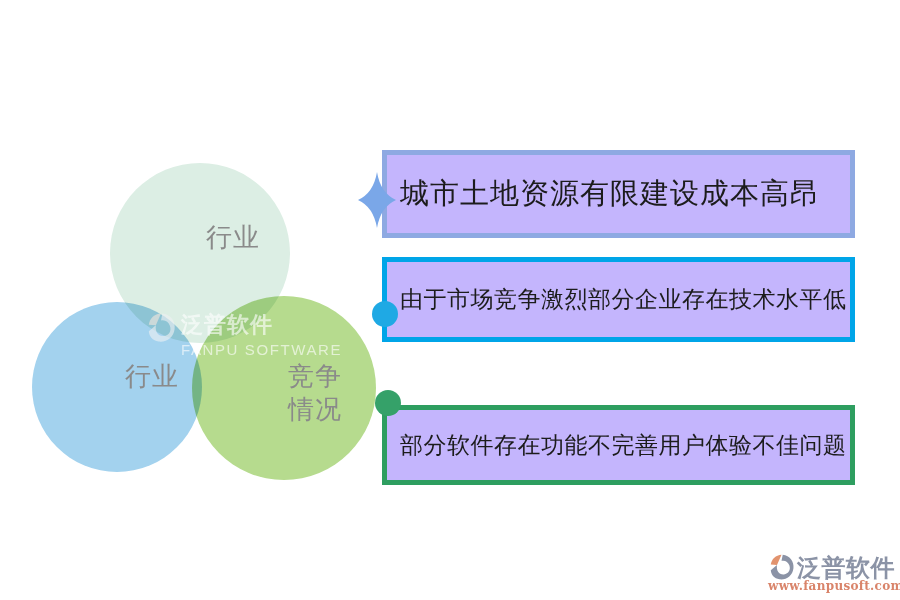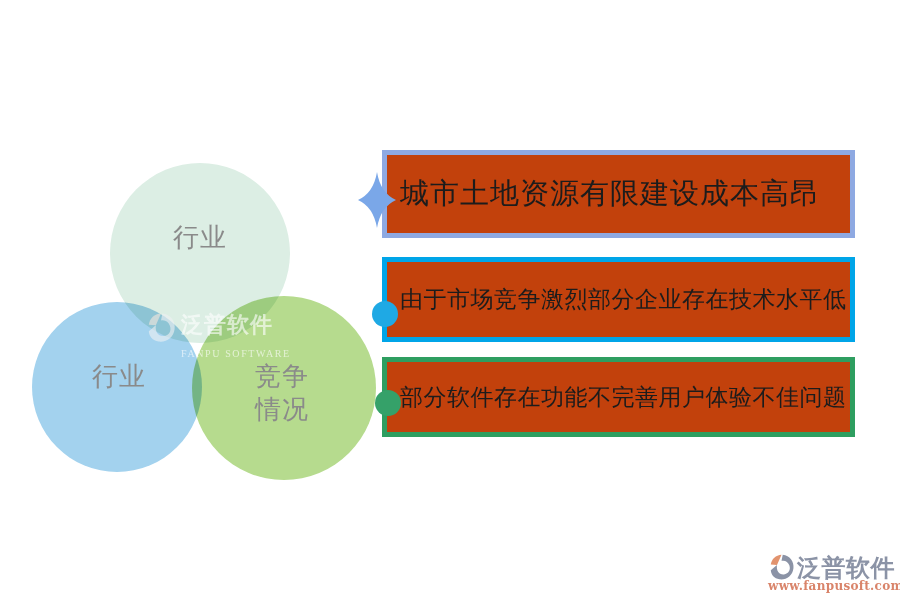--- a/index.html
+++ b/index.html
@@ -5,45 +5,45 @@
   html,body{margin:0;padding:0;background:#ffffff;}
   .stage{
     position:relative;width:900px;height:600px;background:#ffffff;overflow:hidden;
     font-family:"DejaVu Serif","Liberation Serif",serif;
   }
   
   .vcircle{position:absolute;border-radius:50%;mix-blend-mode:multiply;}
   .c-top  {left:110px;top:163px;width:180px;height:180px;}
   .c-left {left:32px; top:302px;width:170px;height:170px;}
   .c-right{left:192px;top:296px;width:184px;height:184px;}
-  .vlabel{position:absolute;width:120px;text-align:center;font-size:26px;line-height:33px;letter-spacing:1px;}
+  .vlabel{position:absolute;width:120px;text-align:right;font-size:26px;line-height:33px;letter-spacing:1px;}
   .vlabel span{display:block;}
   .l-top  {left:140px;top:221px;}
   .l-left {left:59px; top:360px;}
   .l-right{left:222px;top:360px;}
   
   .callout{
-    position:absolute;left:382px;width:473px;box-sizing:border-box;background:#c2410c;
+    position:absolute;left:382px;width:473px;box-sizing:border-box;background:#c4b5fd;
     border-style:solid;border-width:5px;display:flex;align-items:center;
     padding-left:13px;white-space:nowrap;overflow:hidden;
   }
   .box1{top:150px;height:88px;font-size:29px;letter-spacing:1px;}
   .box2{top:257px;height:85px;font-size:23px;letter-spacing:0.5px;text-align:center;}
   .box3{top:357px;height:80px;font-size:23px;letter-spacing:0.5px;}
   
   .marker-star{position:absolute;left:358px;top:172px;width:38px;height:56px;}
   .marker-dot{position:absolute;width:26px;height:26px;border-radius:50%;}
   .dot2{left:372px;top:301px;}
   .dot3{left:375px;top:390px;}
   
   .wm-center{position:absolute;left:146px;top:311px;display:flex;align-items:flex-start;opacity:0.62;}
   .wm-center .logo{width:30px;height:33px;flex:0 0 auto;}
   .wm-center-text{margin-left:5px;color:#ffffff;}
   .wm-center-brand{font-size:22px;line-height:26px;font-weight:bold;letter-spacing:1px;}
-  .wm-center-tag{font-size:10px;letter-spacing:1.6px;margin-top:11px;font-family:Liberation Serif, serif;}
+  .wm-center-tag{font-size:15px;letter-spacing:1.6px;margin-top:4px;font-family:Liberation Sans, sans-serif;}
   
   .wm-corner{position:absolute;left:768px;top:553px;}
   .wm-corner-row{display:flex;align-items:center;}
   .wm-corner .logo{width:27px;height:28px;flex:0 0 auto;}
   .wm-corner-brand{font-size:24px;line-height:27px;font-weight:bold;margin-left:2px;letter-spacing:0.5px;}
   .wm-corner-url{font-size:12px;font-weight:bold;line-height:13px;margin-top:-1px;letter-spacing:0.3px;}
 </style>
 </head>
 <body>
 
@@ -76,21 +76,21 @@
       <div class="wm-center-tag">FANPU SOFTWARE</div>
     </div>
   </div>
 
   <div class="callout box1" style="border-color: rgb(142, 169, 226); color: rgb(28, 28, 28);">
     <span>城市土地资源有限建设成本高昂</span>
   </div>
   <div class="callout box2" style="border-color: rgb(0, 165, 232); color: rgb(28, 28, 28);">
     <span>由于市场竞争激烈部分企业存在技术水平低</span>
   </div>
-  <div class="callout box3" style="border-color: rgb(46, 158, 96); color: rgb(28, 28, 28);">
+  <div class="callout box3" style="border-color: rgb(46, 158, 96); color: rgb(28, 28, 28); margin-top: 48px;">
     <span>部分软件存在功能不完善用户体验不佳问题</span>
   </div>
 
   <svg class="marker-star" viewBox="0 0 38 56">
     <path d="M19 0 Q22.5 21 38 28 Q22.5 35 19 56 Q15.5 35 0 28 Q15.5 21 19 0 Z" style="fill: rgb(122, 167, 232);"></path>
   </svg>
   <div class="marker-dot dot2" style="background: rgb(31, 169, 228);"></div>
   <div class="marker-dot dot3" style="background: rgb(53, 161, 105);"></div>
 
   <div class="wm-corner">

